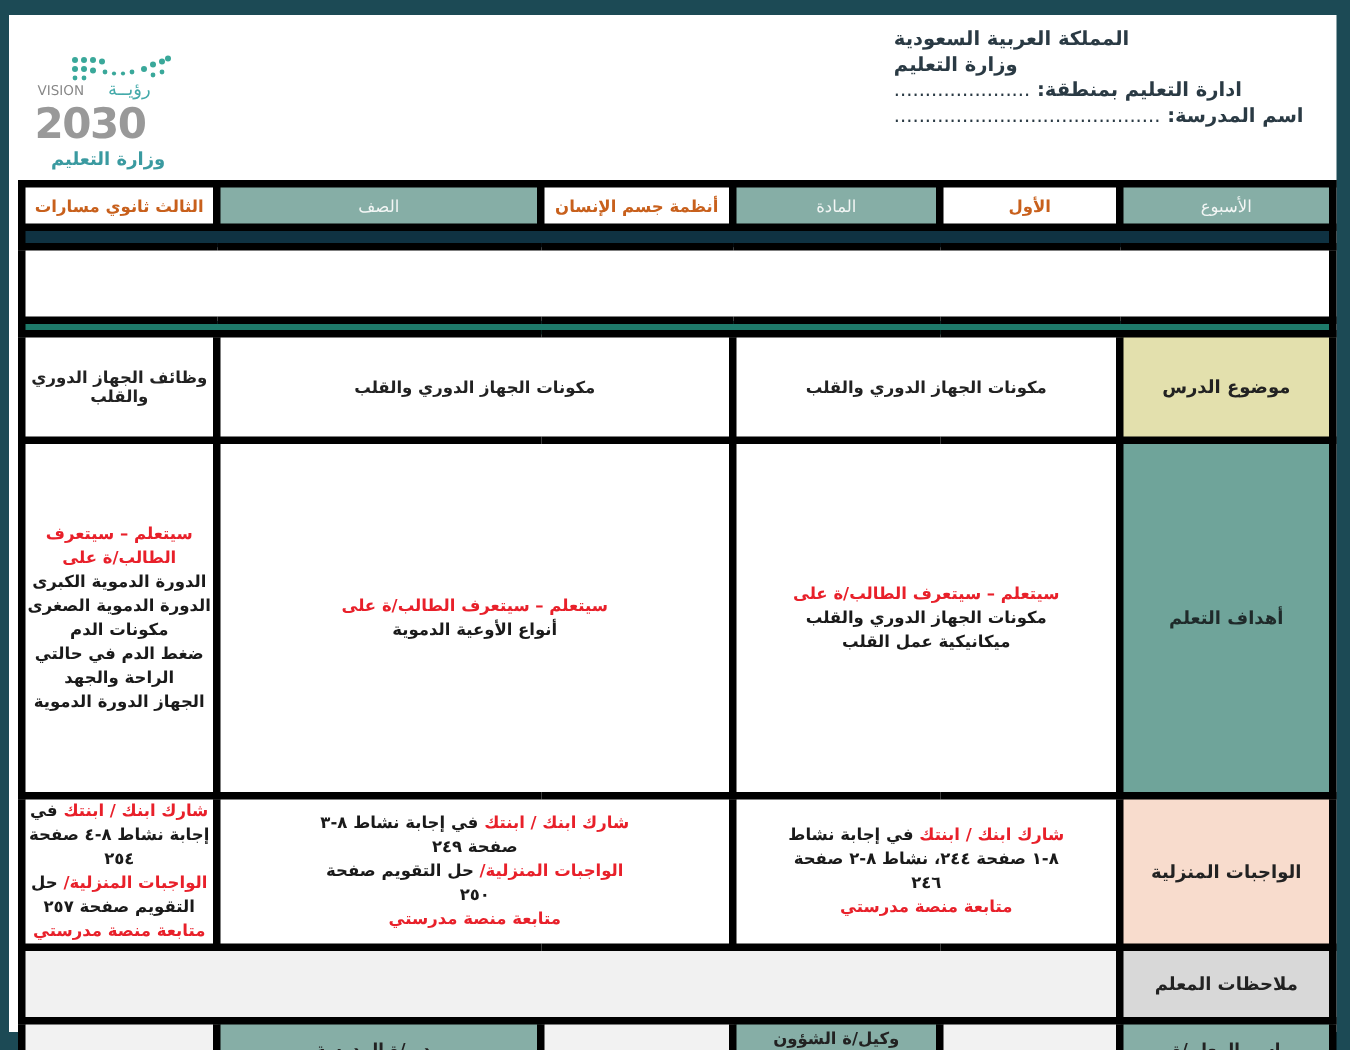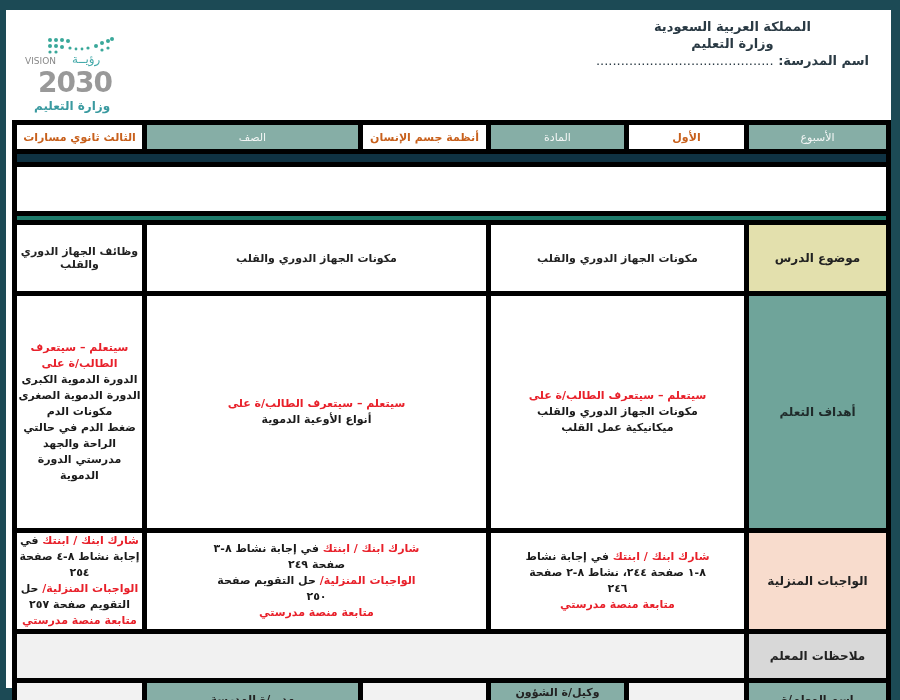--- a/index.html
+++ b/index.html
@@ -7,35 +7,35 @@
     width:900px; height:700px; overflow:hidden;
     background:#1c4a55;
     font-family:"DejaVu Sans", sans-serif;
     position:relative;
   }
   .page {
     position:absolute; left:6px; top:10px; width:885px; height:678px;
     background:#ffffff;
   }
   .hdr-right {
-    position:absolute; right:22px; top:8px; direction:rtl; text-align:center;
+    position:absolute; right:22px; top:8px; direction:rtl; text-align:left;
     font-weight:bold; font-size:13px; color:#2a3a44; line-height:17px;
   }
   .hdr-right .dots { font-weight:normal; letter-spacing:0; }
   .title {
     position:absolute; left:240px; top:47px; width:380px; text-align:center;
     direction:rtl; font-weight:bold; font-size:19px; color:#2a3340;
   }
   .logo {
     position:absolute; left:14px; top:24px; width:100px; height:78px;
   }
   .logo .dots-art { position:absolute; left:26px; top:2px; }
   .logo .vision { position:absolute; left:5px; top:22px; font-size:9px; color:#888; }
   .logo .ruya { position:absolute; left:52px; top:18px; font-size:12px; color:#4aa; }
-  .logo .year { position:absolute; left:18px; top:32px; font-size:28px; color:#999; font-weight:bold; letter-spacing:-1px; }
+  .logo .year { position:absolute; left:3px; top:32px; font-size:28px; color:#999; font-weight:bold; letter-spacing:-1px; }
   .logo .ministry { position:absolute; left:14px; top:65px; font-size:12px; color:#3a9aa0; direction:rtl; font-weight:bold; }
 
   table.plan {
     position:absolute; left:6px; top:110px; width:874px;
     border-collapse:collapse; direction:rtl; table-layout:fixed;
     border:2px solid #5a6470;
   }
   table.plan td {
     border:5px solid #000000; text-align:center; vertical-align:middle;
     font-size:11px; font-weight:bold; color:#222; padding:0;
@@ -62,20 +62,24 @@
   .black { color:#1a1a1a; }
 </style>
 </head>
 <body>
 
 <div class="page">
 
   <div class="hdr-right">
     <div>المملكة العربية السعودية</div>
     <div>وزارة التعليم</div>
+    <div>
+      <span>ادارة التعليم بمنطقة:</span>
+      <span class="dots">......................</span>
+    </div>
     <div>
       <span>اسم المدرسة:</span>
       <span class="dots">...........................................</span>
     </div>
   </div>
 
 
   <div class="logo">
     <svg class="dots-art" width="70" height="22" viewBox="0 0 70 22">
       <g fill="#3aa89a">
@@ -157,21 +161,21 @@
           <div class="black">أنواع الأوعية الدموية</div>
         </span>
       </td>
       <td>
         <span class="cell-text">
           <div class="red">سيتعلم – سيتعرف الطالب/ة على</div>
           <div class="black">الدورة الدموية الكبرى</div>
           <div class="black">الدورة الدموية الصغرى</div>
           <div class="black">مكونات الدم</div>
           <div class="black">ضغط الدم في حالتي الراحة والجهد</div>
-          <div class="black">مدرستي الدورة الدموية</div>
+          <div class="black">الجهاز الدورة الدموية</div>
         </span>
       </td>
     </tr>
 
     <tr class="hw">
       <td class="rowlbl">الواجبات المنزلية</td>
       <td colspan="2">
         <span class="cell-text" style="max-width:200px">
           <span class="red">شارك ابنك / ابنتك</span>
           <span class="black">في إجابة نشاط ٨-١ صفحة ٢٤٤، نشاط ٨-٢ صفحة ٢٤٦</span>

